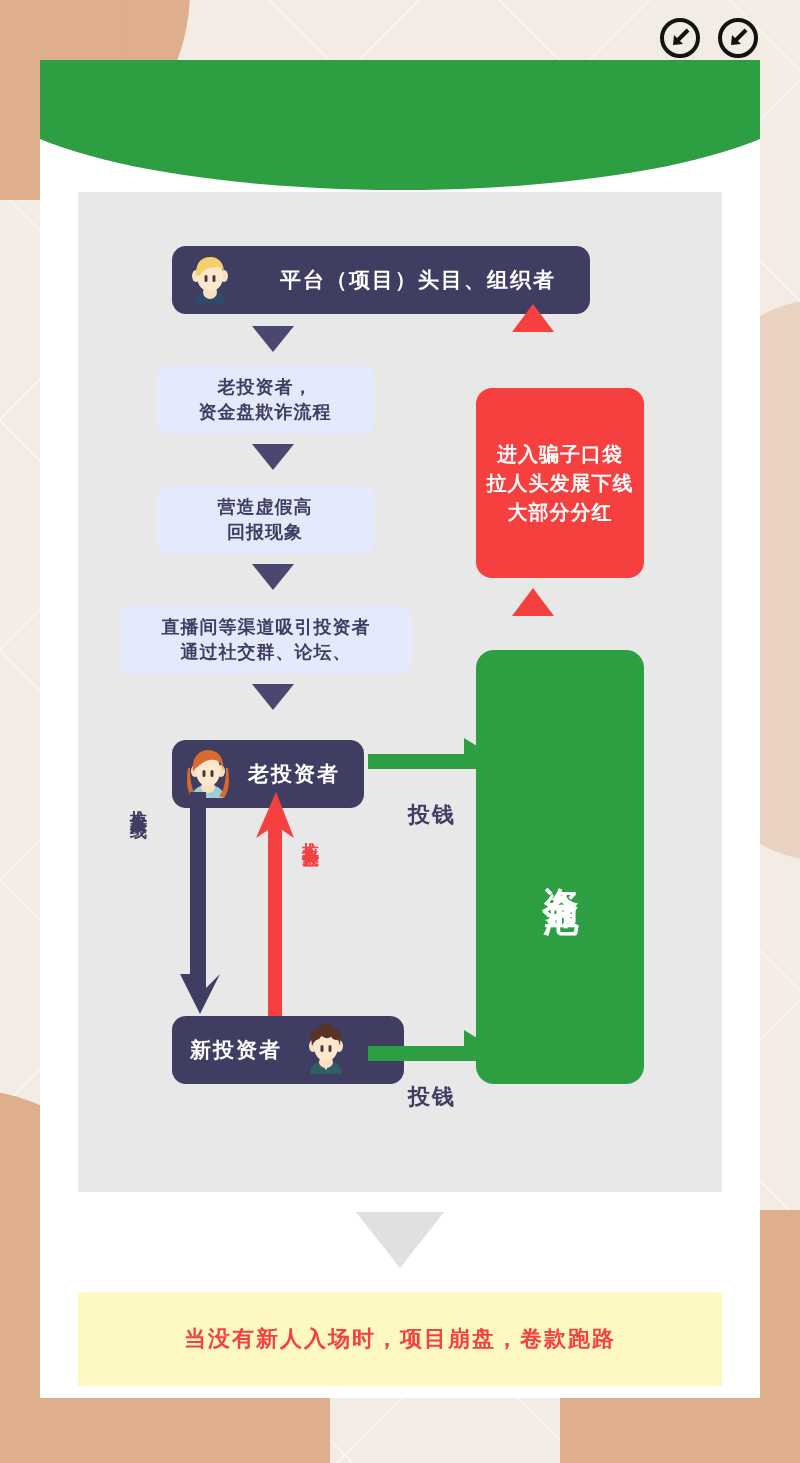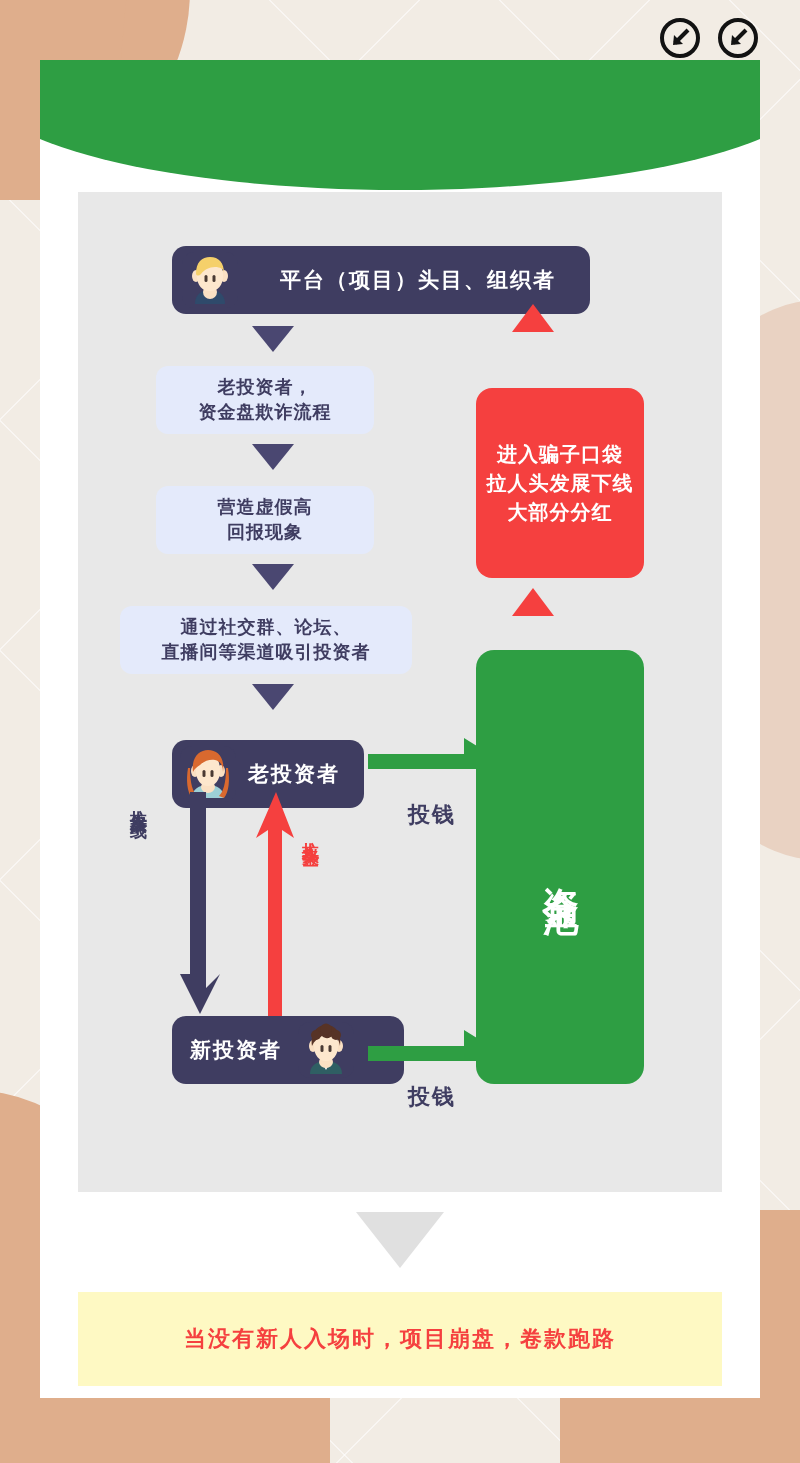--- a/index.html
+++ b/index.html
@@ -309,22 +309,22 @@
         <div>
           <div>营造虚假高</div>
           <div>回报现象</div>
         </div>
       </div>
 
       <div class="abs tri-down" style="left:174px; top:372px;"></div>
 
       <div class="abs step-box" style="left:42px; top:414px; width:292px; height:68px;">
         <div>
+          <div>直播间等渠道吸引投资者</div>
           <div>通过社交群、论坛、</div>
-          <div>直播间等渠道吸引投资者</div>
         </div>
       </div>
 
       <div class="abs tri-down" style="left:174px; top:492px;"></div>
 
       <div class="abs role-box" style="left:94px; top:548px; width:192px; height:68px;">
         <span class="abs" style="left:8px; top:6px;">
           <svg width="56" height="56" viewBox="0 0 56 56">
             <rect x="0" y="0" width="56" height="56" rx="12" fill="#3f3d61"></rect>
             <path d="M12 52 C12 43 19 39 28 39 C37 39 44 43 44 52 Z" fill="#9cd0d6"></path>

